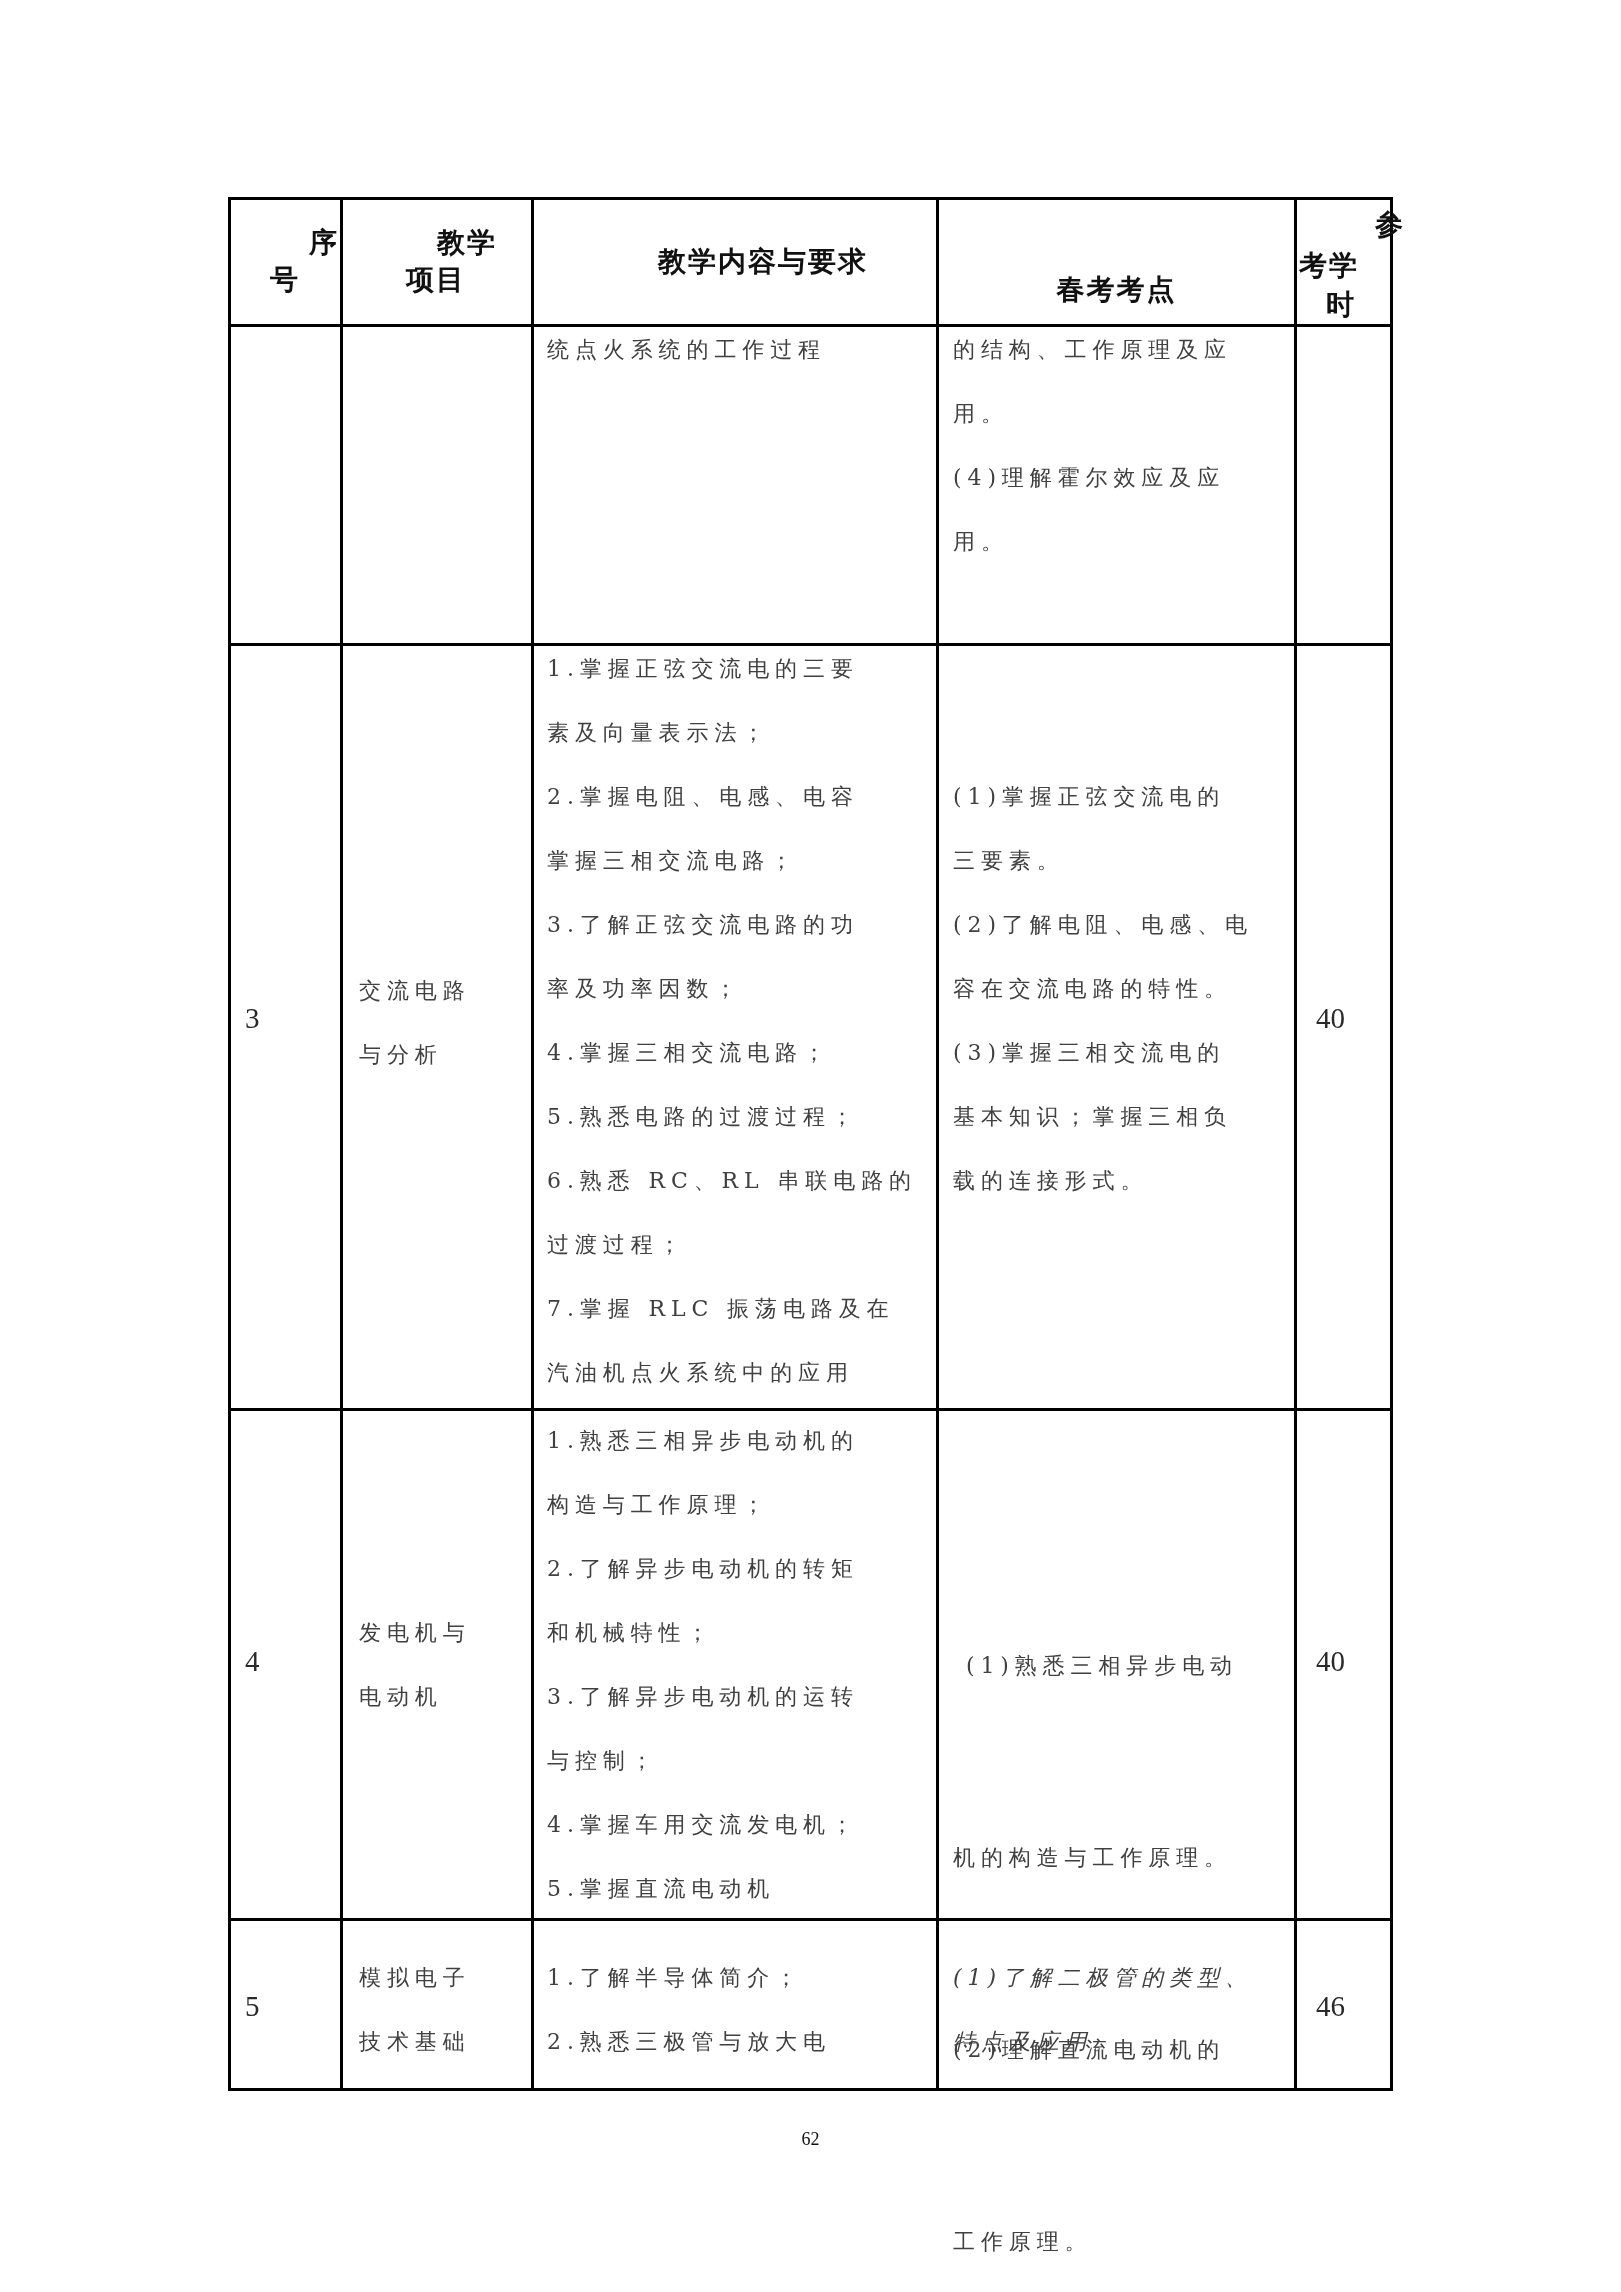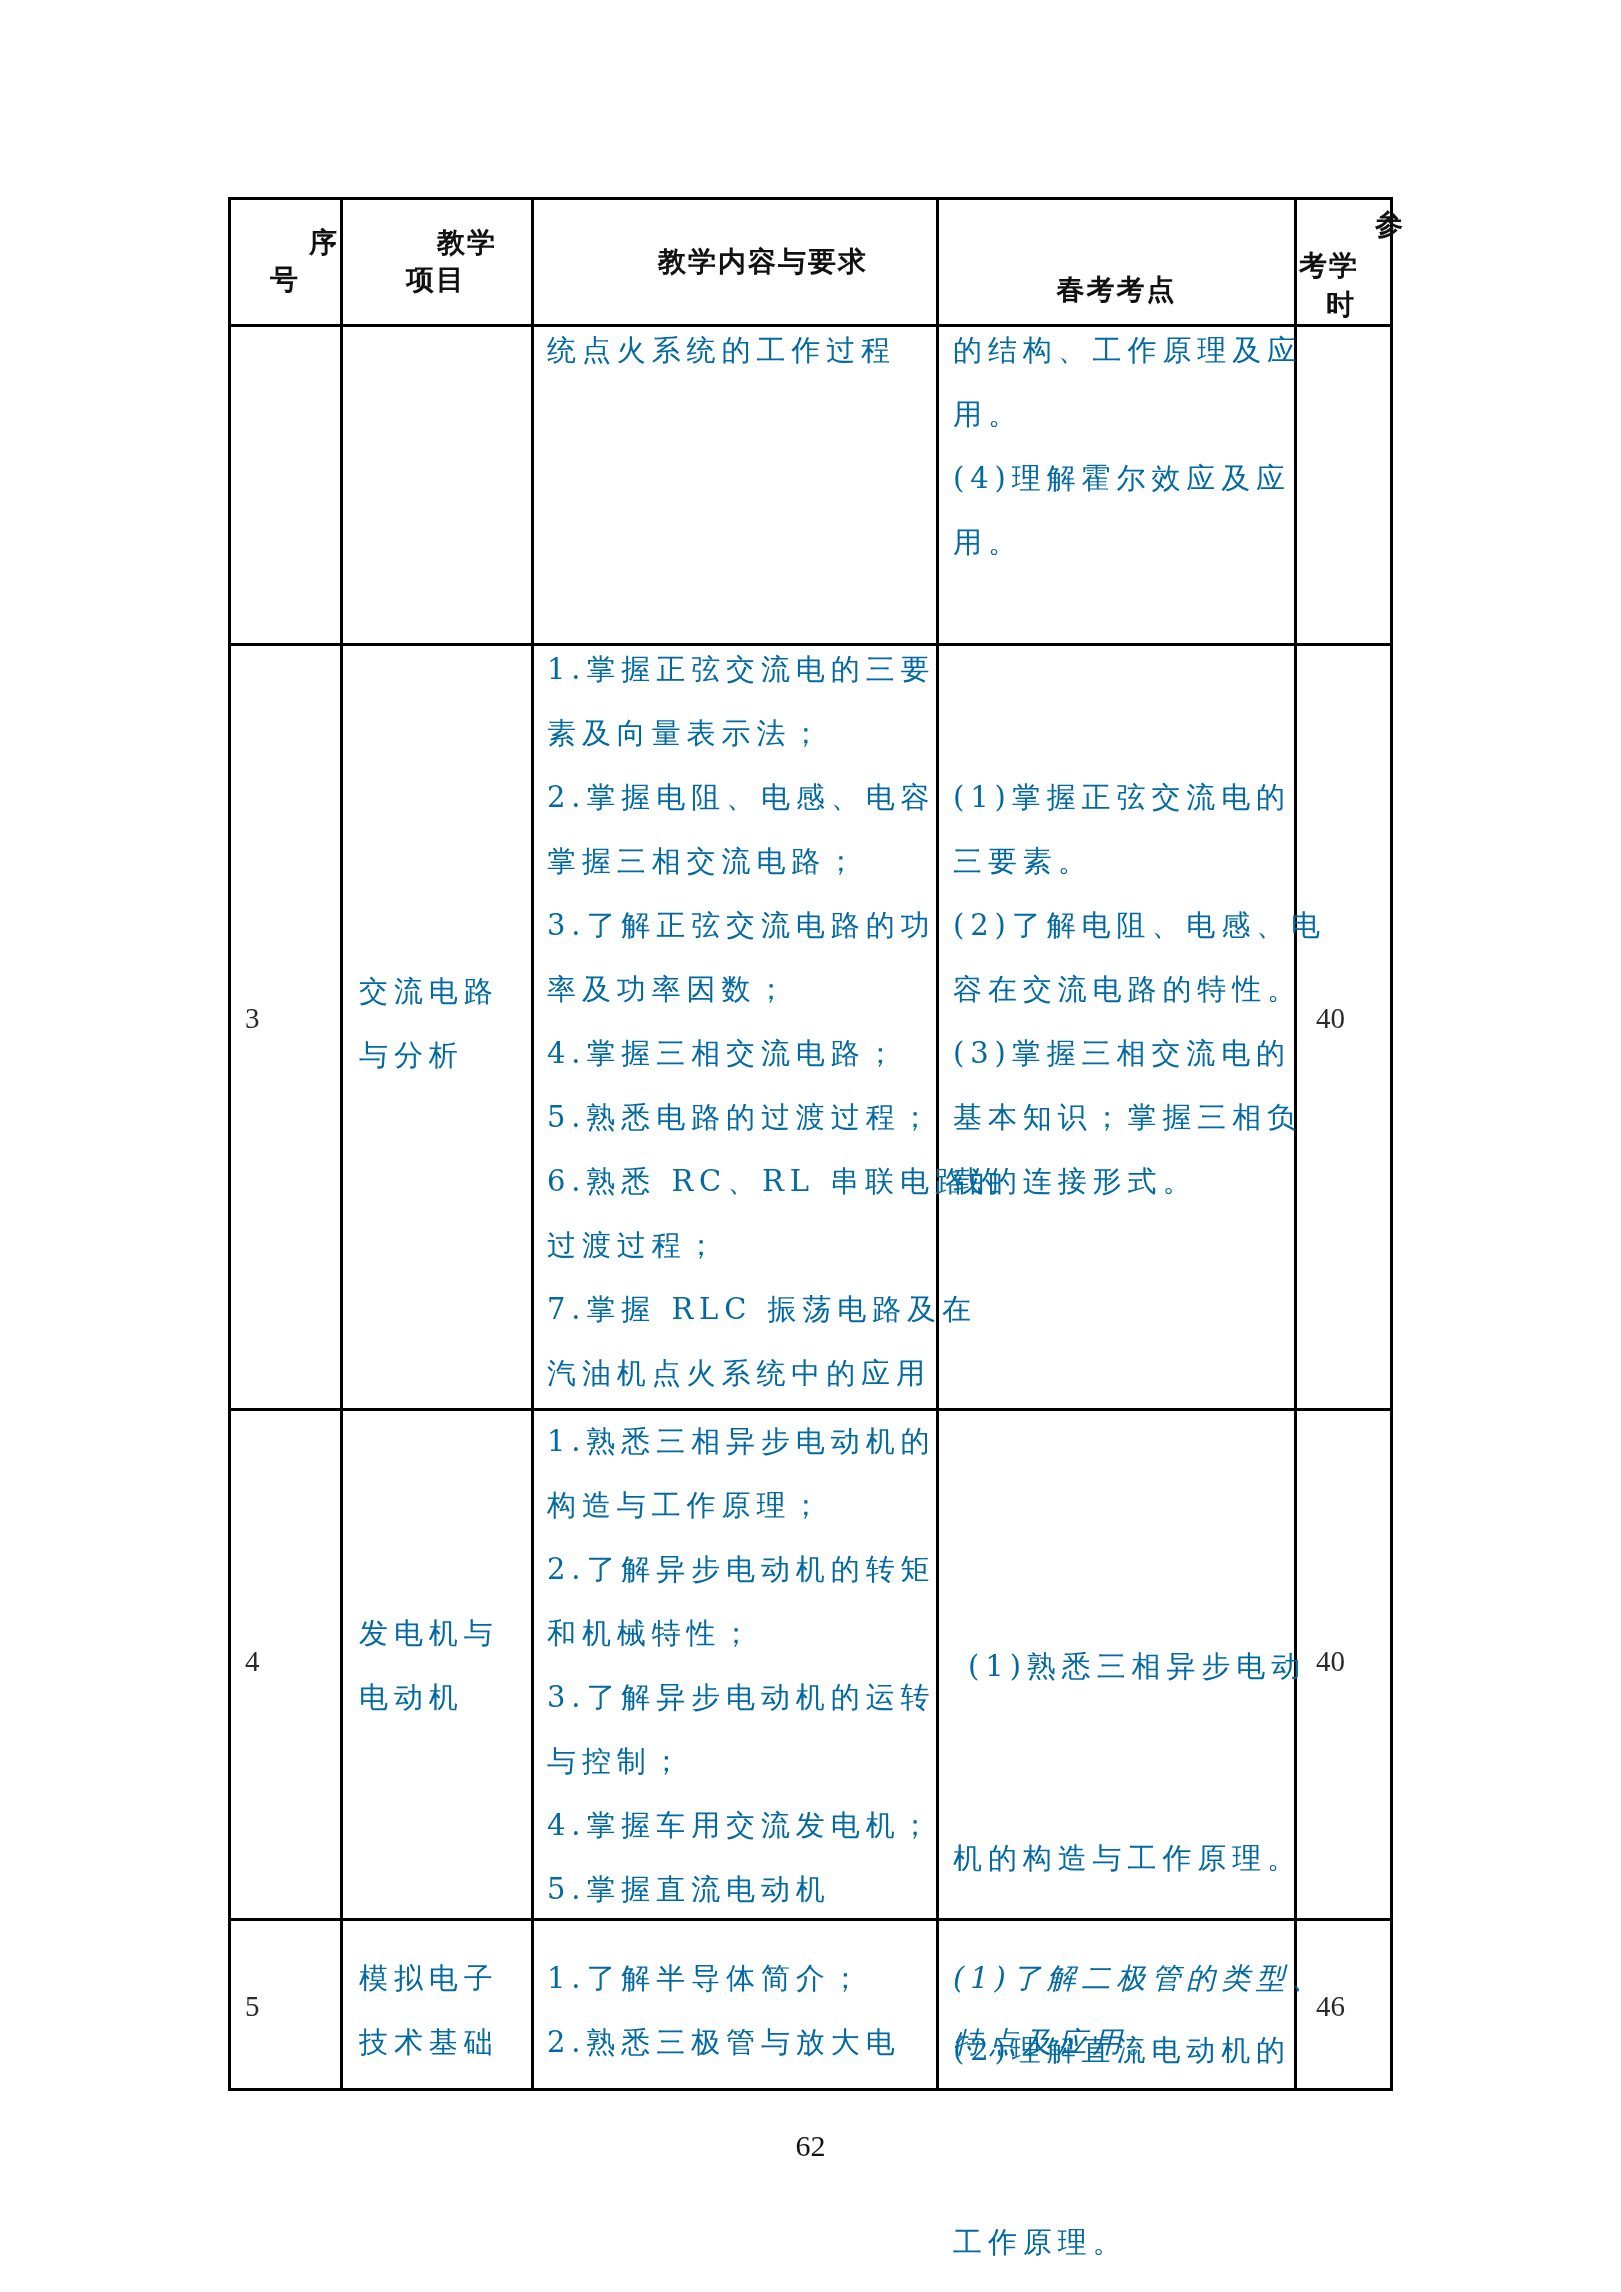--- a/index.html
+++ b/index.html
@@ -2,26 +2,26 @@
 <html><head>
 <meta charset="utf-8">
 <style>
   html, body { margin:0; padding:0; background:#ffffff; }
   body { width:1621px; height:2293px; position:relative; overflow:hidden;
          font-family:"DejaVu Serif","Liberation Serif",serif; color:#222; }
   .page { position:absolute; left:0; top:0; width:1621px; height:2293px; background:#fff; }
   .hline { position:absolute; height:2.9px; background:#000; }
   .vline { position:absolute; width:2.9px; background:#000; }
   .cell { position:absolute; box-sizing:border-box; }
-  .txt { font-size:29px; line-height:64px; letter-spacing:5.9px; white-space:nowrap; color:#0369a1; }
+  .txt { font-size:22px; line-height:64px; letter-spacing:5.9px; white-space:nowrap; color:#404040; }
   .txt-line { display:block; }
   .head { font-family:"DejaVu Sans","Liberation Sans",sans-serif; font-weight:bold; font-size:28px; color:#111; letter-spacing:2px; }
   .num { font-family:"Liberation Serif","DejaVu Serif",serif; font-size:29px; color:#2a2a2a; }
   .pageno { position:absolute; left:0; width:1621px; top:2129px; text-align:center;
-            font-family:"Liberation Serif",serif; font-size:30px; color:#111; }
+            font-family:"Liberation Serif",serif; font-size:18px; color:#111; }
 </style>
 </head>
 <body>
 
 <div class="page">
 
   <div>
 
     <div class="hline" style="left:229px;width:1164px;top:197px;"></div>
     <div class="hline" style="left:229px;width:1164px;top:324px;"></div>

